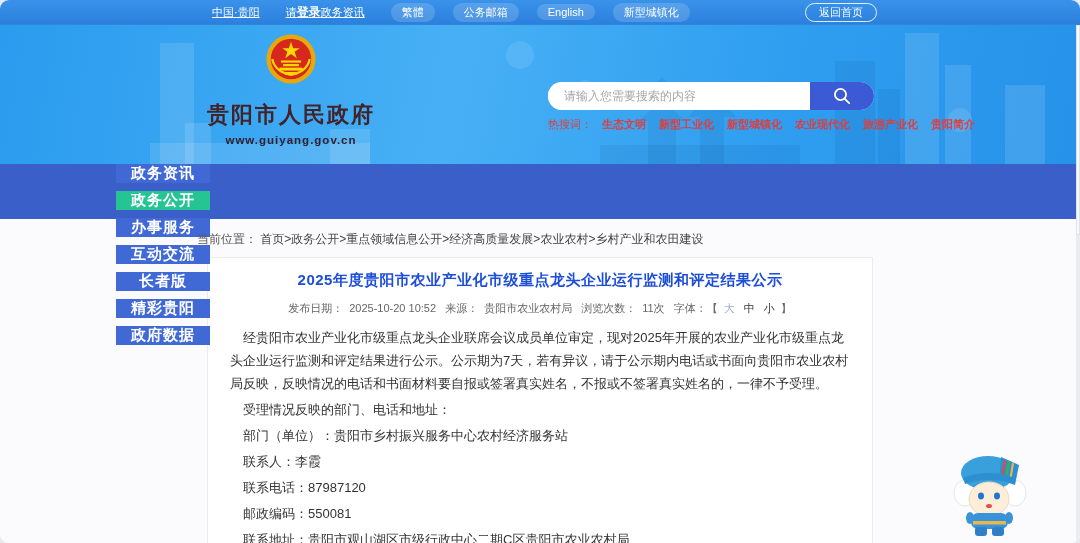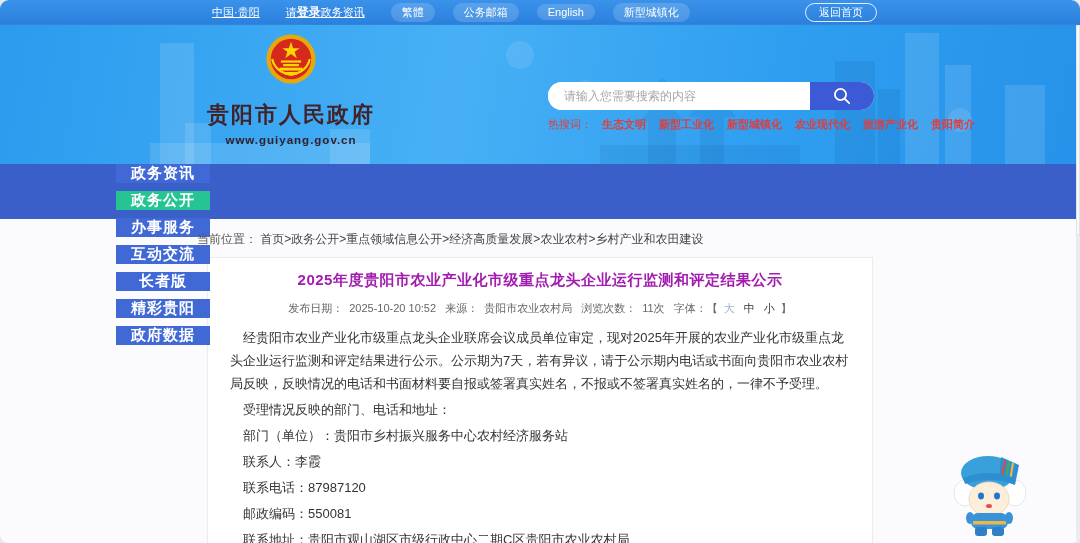--- a/index.html
+++ b/index.html
@@ -70,21 +70,21 @@
 
   
   .content{background:#fbfbfd;}
   .breadcrumb{padding:12px 0 0 197px;font-size:12px;color:#555;}
   .breadcrumb .bc-path{color:#444;cursor:pointer;}
   .card{
     width:666px;box-sizing:border-box;margin:9px 0 0 207px;
     background:#fff;border:1px solid #ececec;
     padding:13px 22px 24px 22px;
   }
-  .art-title{font-size:15px;font-weight:bold;color:#a21caf;text-align:center;letter-spacing:.5px;}
+  .art-title{font-size:15px;font-weight:bold;color:#1d4ed8;text-align:center;letter-spacing:.5px;}
   .art-meta{margin-top:11px;text-align:center;font-size:11px;color:#666;}
   .art-meta span{margin:0 3px;}
   .fs-large{color:#9db4cf;cursor:pointer;}
   .fs-mid,.fs-small{color:#333;cursor:pointer;}
   .art-body{margin-top:10px;font-size:13px;color:#333;line-height:23px;}
   .art-body p{margin:0 0 3px 0;text-indent:1em;}
 
   
   .scrollbar{position:absolute;right:0;top:25px;width:4px;height:518px;background:#e9edf1;}
   .scrollbar .thumb{width:4px;height:210px;background:#f7f9fb;border:1px solid #dfe3e8;box-sizing:border-box;}

